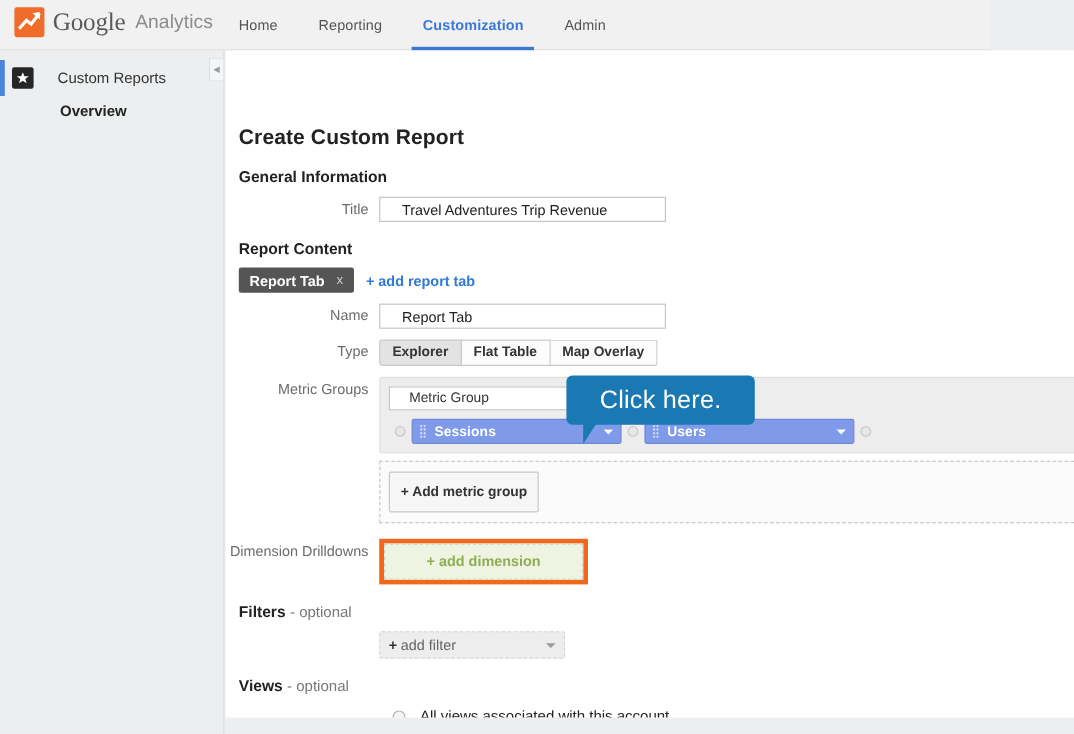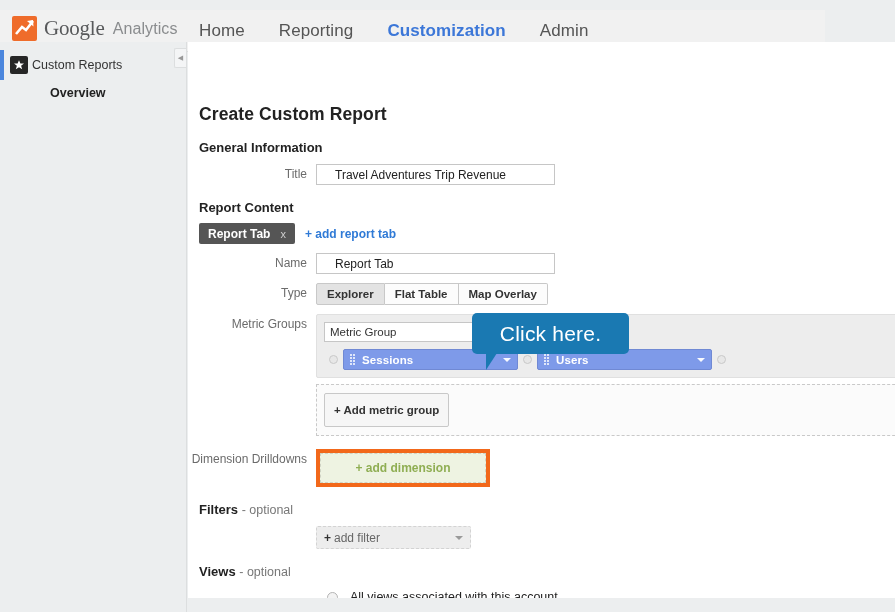--- a/index.html
+++ b/index.html
@@ -7,21 +7,21 @@
     margin: 0; padding: 0;
     width: 895px; height: 612px;
     overflow: hidden;
     background: #eceeef;
     font-family: "Liberation Sans", sans-serif;
     -webkit-font-smoothing: antialiased;
   }
 
   
   #topbar {
-    position: absolute; left: 0; top: 10px;
+    position: absolute; left: 0; top: 0;
     width: 825px; height: 42px;
     background: #f1f1f1;
     border-bottom: 1px solid #dedede;
   }
   #logo-wrap {
     position: absolute; left: 12px; top: 6px;
     display: flex; align-items: center; gap: 7px;
   }
   #logo-mark {
     width: 25px; height: 25px;
@@ -39,41 +39,41 @@
     margin-left: 1px; letter-spacing: 0.1px;
   }
 
   #topnav {
     position: absolute; left: 182px; top: 0;
     height: 42px; display: flex; align-items: stretch;
   }
   .navtab {
     display: flex; align-items: center;
     padding: 0 17px;
-    font-size: 17px; color: #555; font-weight: 400;
+    font-size: 12px; color: #555; font-weight: 400;
     position: relative; cursor: pointer;
     letter-spacing: 0.1px;
   }
   .navtab.active { color: #3c77d8; font-weight: bold; }
   .navtab.active::after {
     content: ""; position: absolute;
     left: 8px; right: 8px; bottom: 0; height: 3px;
     background: #3c77d8;
   }
 
   
   #sidebar {
     position: absolute; left: 0; top: 42px;
     width: 187px; height: 570px;
     background: #eceeef;
     border-right: 1px solid #dcdedf;
   }
   .side-item {
     display: flex; align-items: center;
-    height: 30px; padding-left: 10px; gap: 4px;
+    height: 30px; padding-left: 10px; gap: 20px;
     cursor: pointer;
     position: relative;
   }
   .side-item.primary { margin-top: 8px; }
   .side-item.primary::before {
     content: ""; position: absolute; left: 0; top: 0;
     width: 4px; height: 100%; background: #4b86dd;
   }
   .side-icon {
     width: 18px; height: 18px; background: #262626;
@@ -175,21 +175,21 @@
   #metric-group-box {
     background: #ededed;
     border: 1px solid #e0e0e0;
     border-radius: 2px;
     padding: 7px;
     width: 1000px;
   }
   #metric-group-name {
     width: 157px; height: 20px;
     border: 1px solid #c6c6c6; background: #fff;
-    font-size: 11.5px; color: #333; padding: 0 5px;
+    font-size: 11.5px; color: #333; padding: 0 16px;
     line-height: 18px; display: block;
   }
   #chips-row {
     display: flex; align-items: center;
     margin-top: 7px;
   }
   .chip {
     display: flex; align-items: center;
     width: 175px; height: 21px;
     background: #7e9ae9;

